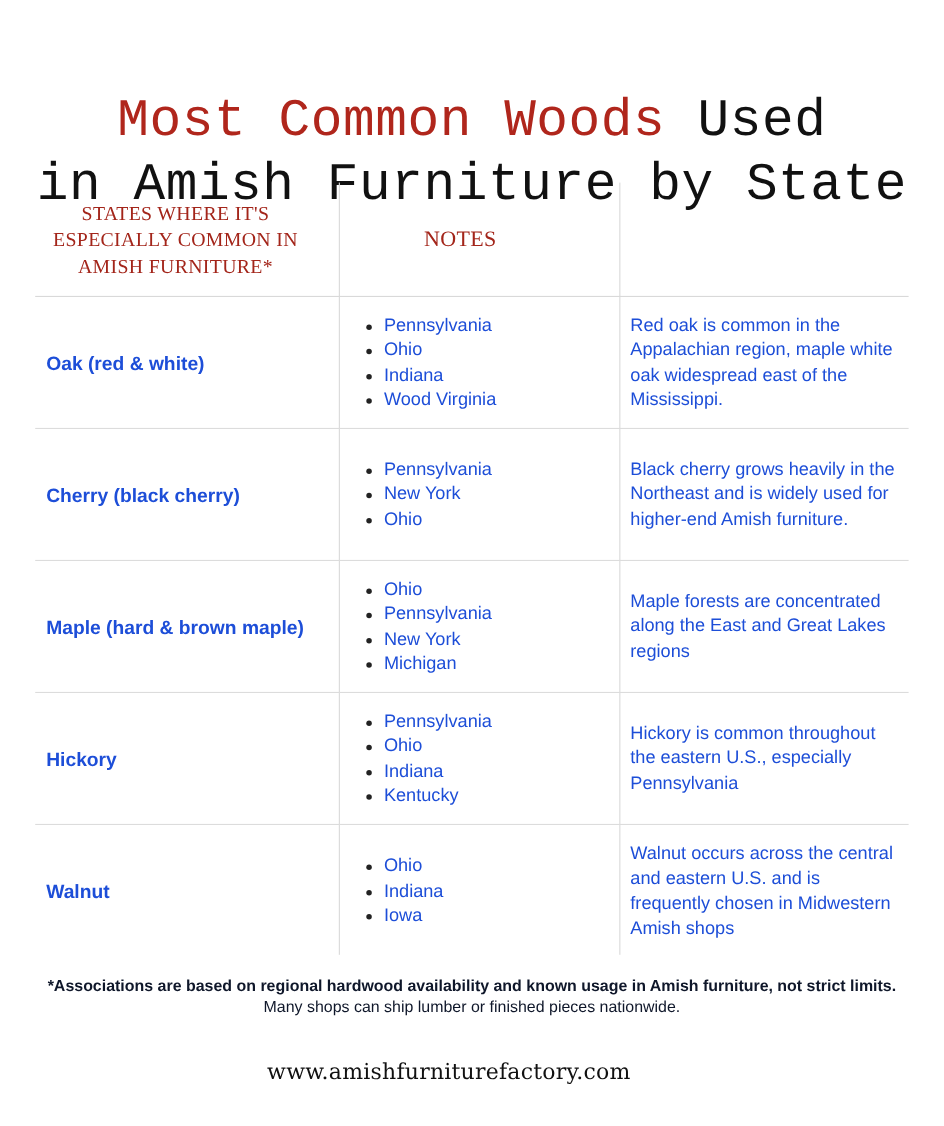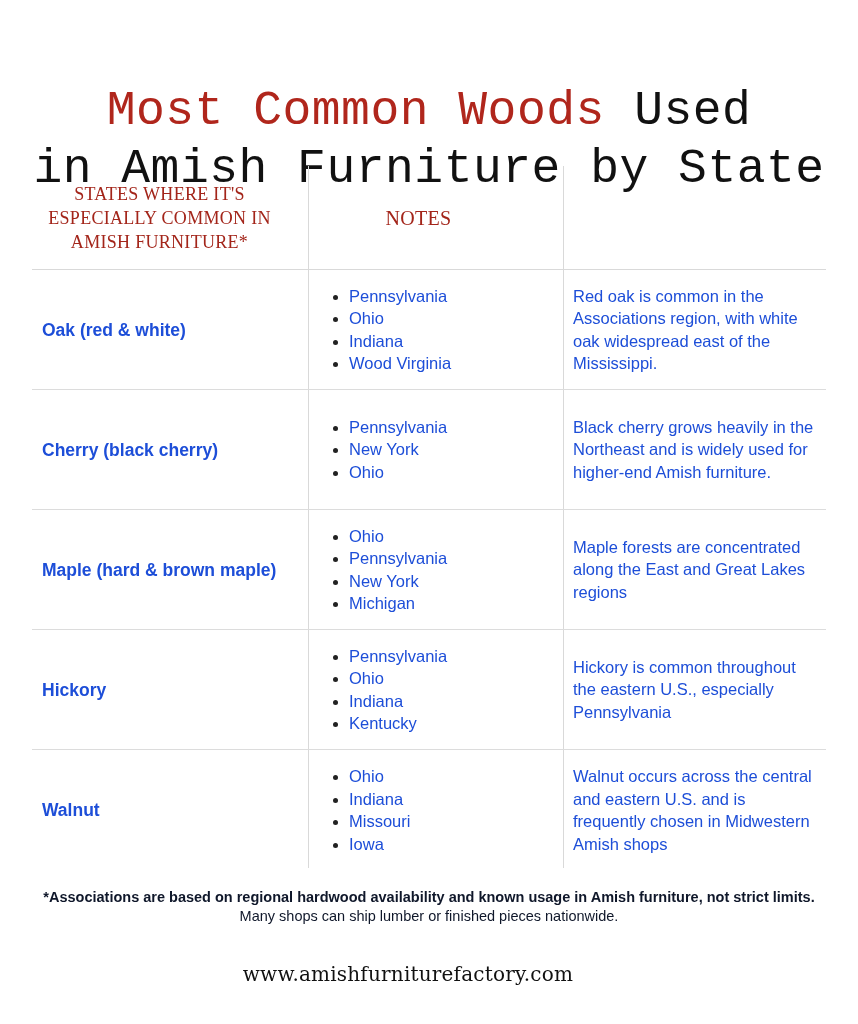--- a/index.html
+++ b/index.html
@@ -94,21 +94,21 @@
   <div class="row">
     <div class="cell species">Oak (red &amp; white)</div>
     <div class="cell states">
       <ul>
         <li>Pennsylvania</li>
         <li>Ohio</li>
         <li>Indiana</li>
         <li>Wood Virginia</li>
       </ul>
     </div>
-    <div class="cell notes">Red oak is common in the Associations region, with white oak widespread east of the Mississippi.</div>
+    <div class="cell notes">Red oak is common in the Appalachian region, maple white oak widespread east of the Mississippi.</div>
   </div>
 
   <div class="row">
     <div class="cell species">Cherry (black cherry)</div>
     <div class="cell states">
       <ul>
         <li>Pennsylvania</li>
         <li>New York</li>
         <li>Ohio</li>
       </ul>
@@ -141,21 +141,20 @@
     </div>
     <div class="cell notes">Hickory is common throughout the eastern U.S., especially Pennsylvania</div>
   </div>
 
   <div class="row last">
     <div class="cell species">Walnut</div>
     <div class="cell states">
       <ul>
         <li>Ohio</li>
         <li>Indiana</li>
-        <li>Missouri</li>
         <li>Iowa</li>
       </ul>
     </div>
     <div class="cell notes">Walnut occurs across the central and eastern U.S. and is frequently chosen in Midwestern Amish shops</div>
   </div>
 </div>
 
 <div class="footnote"><span class="bold">*Associations are based on regional hardwood availability and known usage in Amish furniture, not strict limits.</span><span> Many shops can ship lumber or finished pieces nationwide.</span></div>
 
 <div class="website">www.amishfurniturefactory.com</div>

